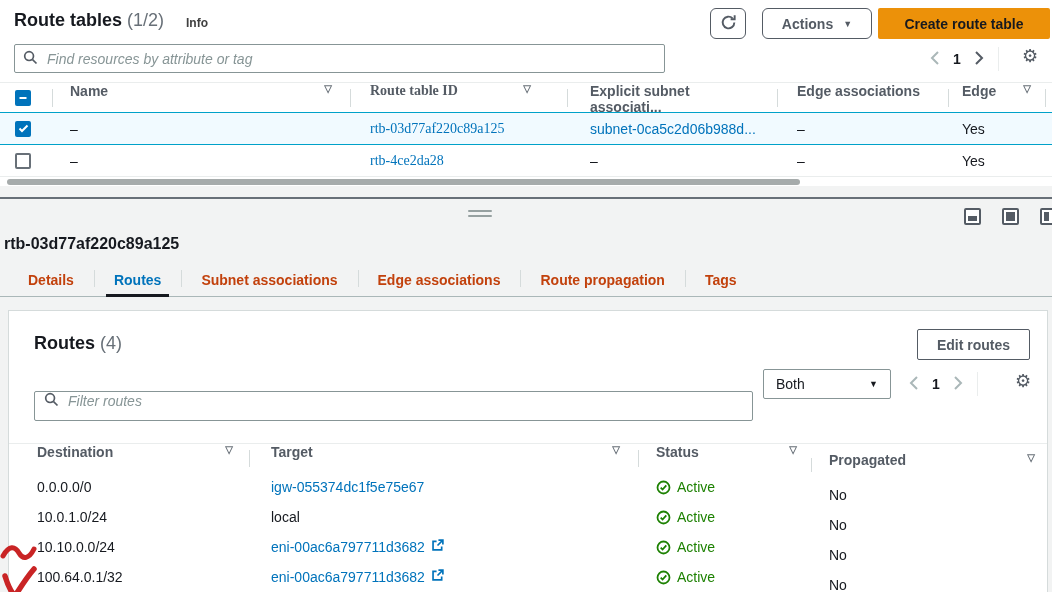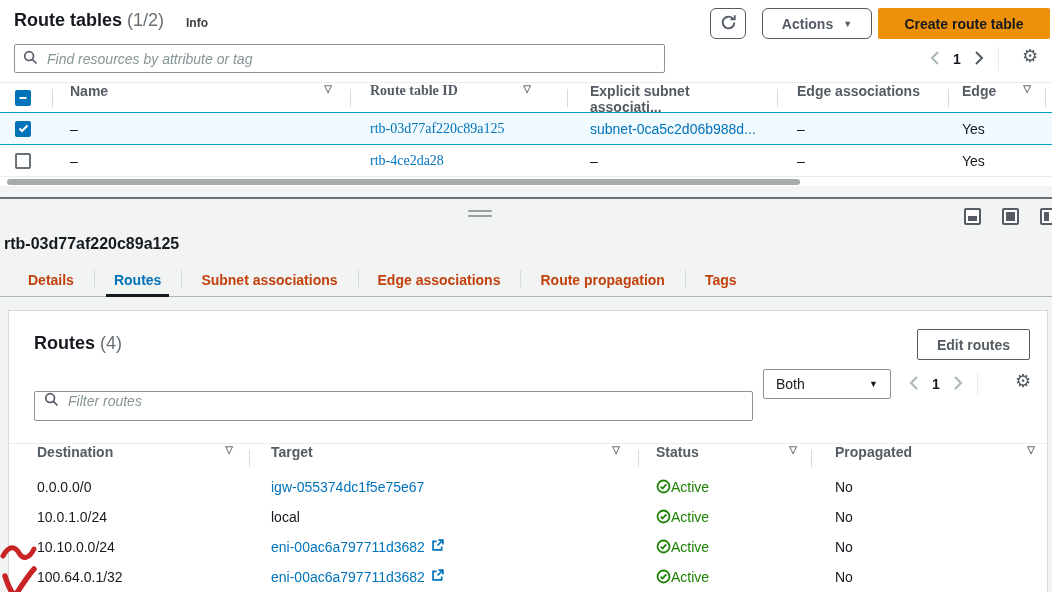--- a/index.html
+++ b/index.html
@@ -96,23 +96,23 @@
     border:1px solid #879596;border-radius:2px;display:flex;align-items:center;padding:0 12px;cursor:pointer;}
   .select .caret{margin-left:auto;color:#16191f;}
   .pager-card{left:900px;top:61px;}
   .gear-card{position:absolute;left:1006px;top:61px;}
 
   .t2-row{position:absolute;left:0;width:1038px;display:flex;}
   .t2-header{top:132px;height:29px;border-top:1px solid #eaeded;border-bottom:1px solid #eaeded;}
   .d-dest{width:240px;padding-left:28px;padding-right:16px;}
   .d-target{width:389px;padding-left:22px;padding-right:18px;}
   .d-status{width:173px;padding-left:18px;padding-right:14px;}
-  .d-prop{width:236px;padding-left:24px;padding-right:12px;}
+  .d-prop{width:236px;padding-left:18px;padding-right:12px;margin-top:8px;}
   .t2-r{height:30px;border-bottom:1px solid #eaeded;background:#fff;}
-  .status{display:flex;align-items:flex-start;color:#1d8102;}
+  .status{display:flex;align-items:flex-end;gap:6px;color:#1d8102;}
   .card-scroll{position:absolute;left:1px;top:283px;width:1030px;height:7px;background:#e2e6e6;}
 
   .annotations{position:absolute;left:0;top:0;width:1052px;height:604px;pointer-events:none;z-index:50;}
 </style>
 </head>
 <body>
 
 <div class="screen">
 
   <div class="top-panel">

